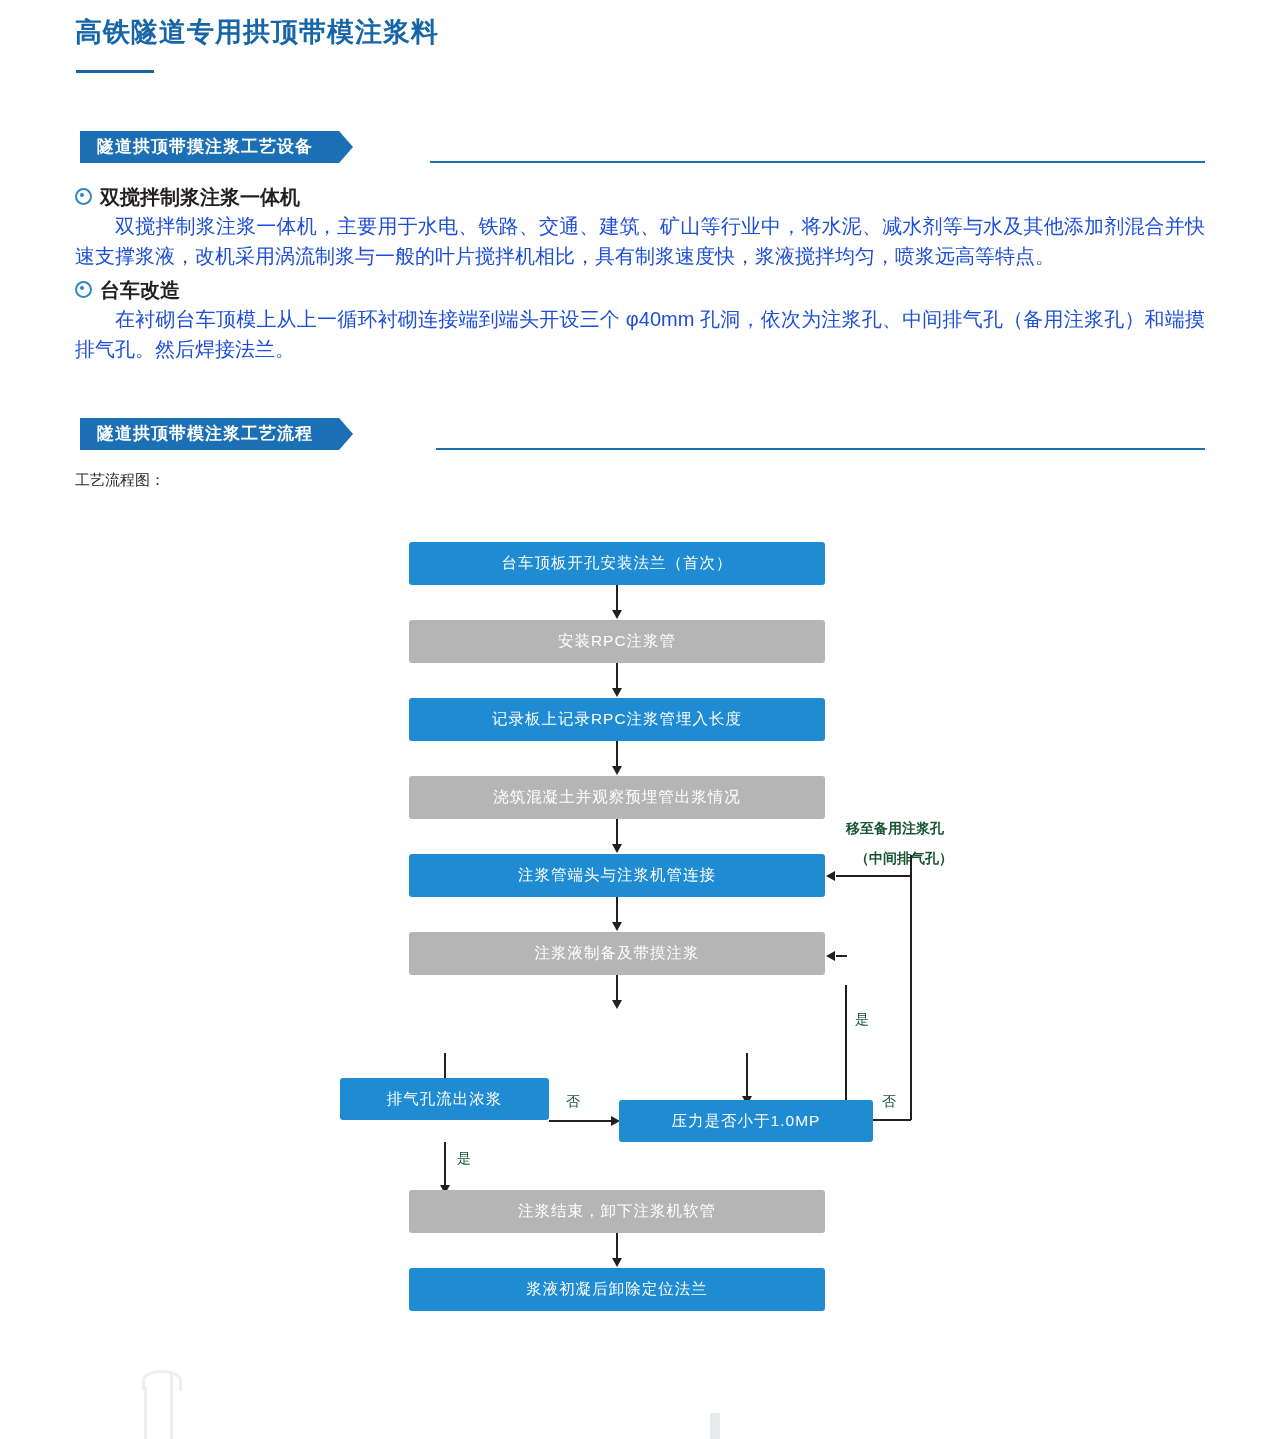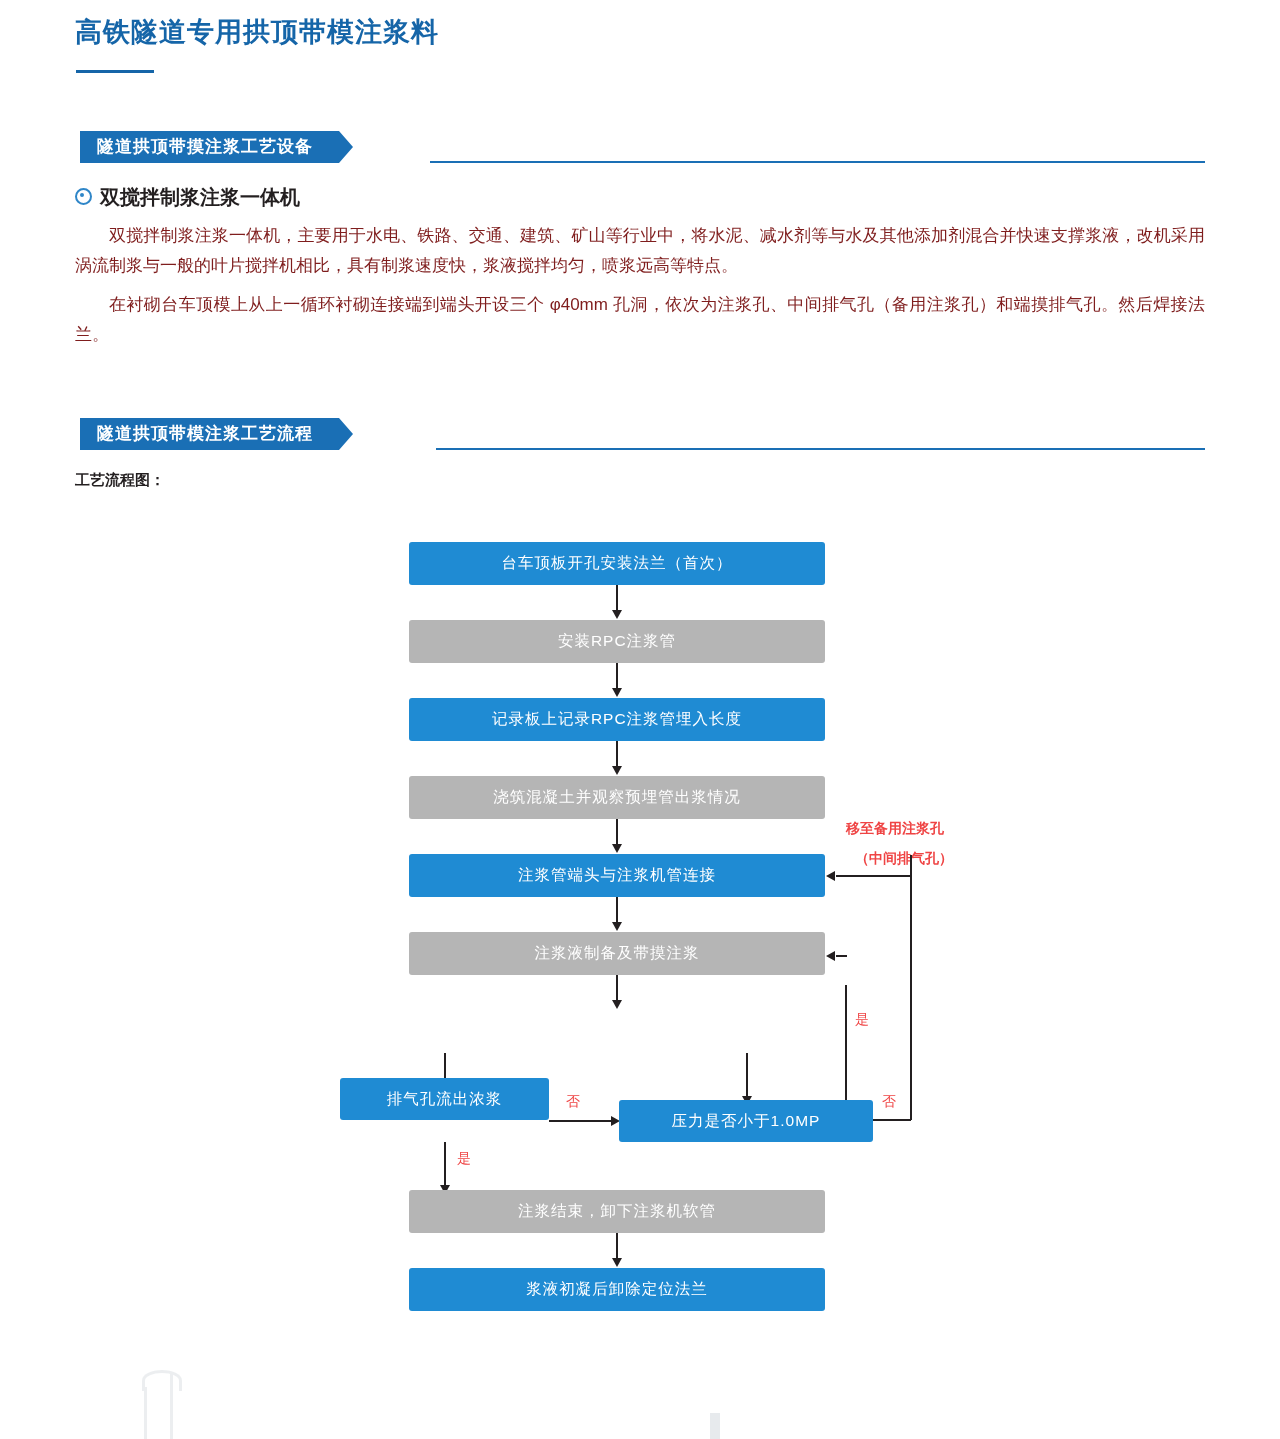--- a/index.html
+++ b/index.html
@@ -103,33 +103,33 @@
     content: "";
     position: absolute;
     left: 2.5px;
     top: 2.5px;
     width: 4px;
     height: 4px;
     border-radius: 50%;
     background: #2f86c8;
   }
   .para {
-    font-size: 17px;
+    font-size: 20px;
     line-height: 30px;
-    color: #7f1d1d;
+    color: #1d4ed8;
     text-align: justify;
     text-indent: 2em;
-    margin-top: 12px;
+    margin-top: 2px;
   }
 
   .sub-label {
     position: absolute;
     left: 75px;
     font-size: 15px;
-    font-weight: bold;
+    font-weight: normal;
     color: #231f20;
   }
 
   
   #flow {
     position: absolute;
     left: 0;
     top: 505px;
     width: 1280px;
     height: 820px;
@@ -146,21 +146,21 @@
     letter-spacing: 1px;
     border-radius: 3px;
     text-align: center;
   }
   .node.blue { background: #1f8bd3; }
   .node.grey { background: #b5b5b5; }
 
   .flow-label {
     position: absolute;
     font-size: 14px;
-    color: #ef4444;
+    color: #14532d;
     white-space: nowrap;
   }
   .flow-label.bold { font-weight: bold; }
 
   .arrow-line {
     position: absolute;
     background: #231f20;
   }
   .arrow-head-down {
     position: absolute;
@@ -231,20 +231,23 @@
 <div class="section-rule" style="left:430px; top:161px; width:775px;"></div>
 
 <div class="bullet-item" style="top:185px;">
   <div class="bullet-head">
     <span class="bullet-dot"></span><span>双搅拌制浆注浆一体机</span>
   </div>
   <div class="para">双搅拌制浆注浆一体机，主要用于水电、铁路、交通、建筑、矿山等行业中，将水泥、减水剂等与水及其他添加剂混合并快速支撑浆液，改机采用涡流制浆与一般的叶片搅拌机相比，具有制浆速度快，浆液搅拌均匀，喷浆远高等特点。</div>
 </div>
 
 <div class="bullet-item" style="top:278px;">
+  <div class="bullet-head">
+    <span class="bullet-dot"></span><span>台车改造</span>
+  </div>
   <div class="para">在衬砌台车顶模上从上一循环衬砌连接端到端头开设三个 φ40mm 孔洞，依次为注浆孔、中间排气孔（备用注浆孔）和端摸排气孔。然后焊接法兰。</div>
 </div>
 
 <div class="section-head" style="top:418px;">
   <span class="tag">隧道拱顶带模注浆工艺流程</span>
 </div>
 <div class="section-rule" style="left:436px; top:448px; width:769px;"></div>
 
 <div class="sub-label" style="top:471px;">工艺流程图：</div>
 

